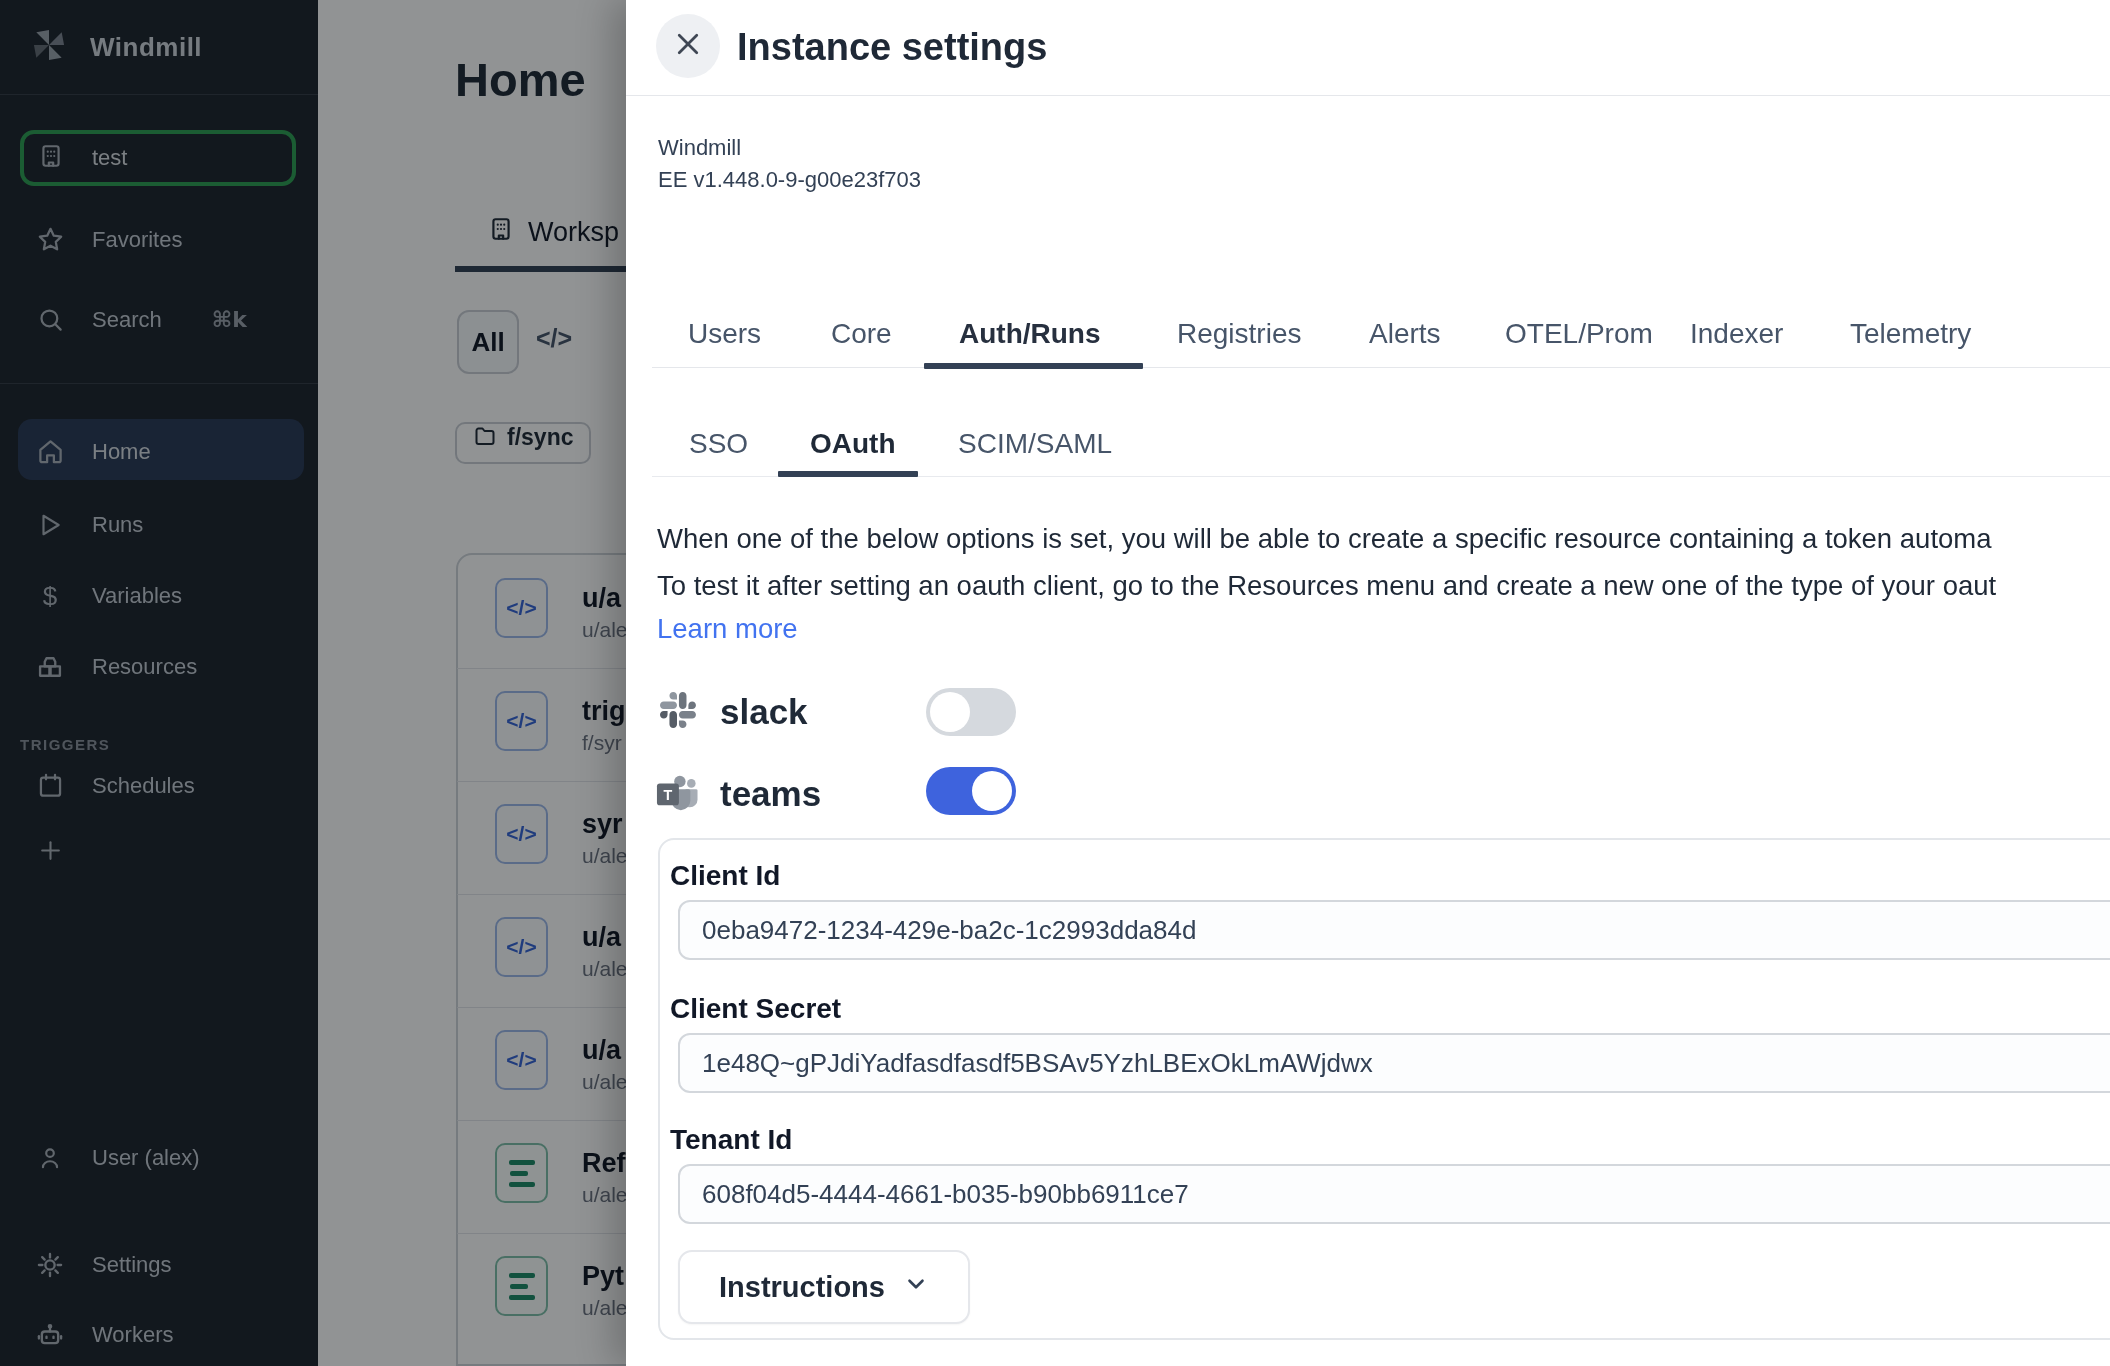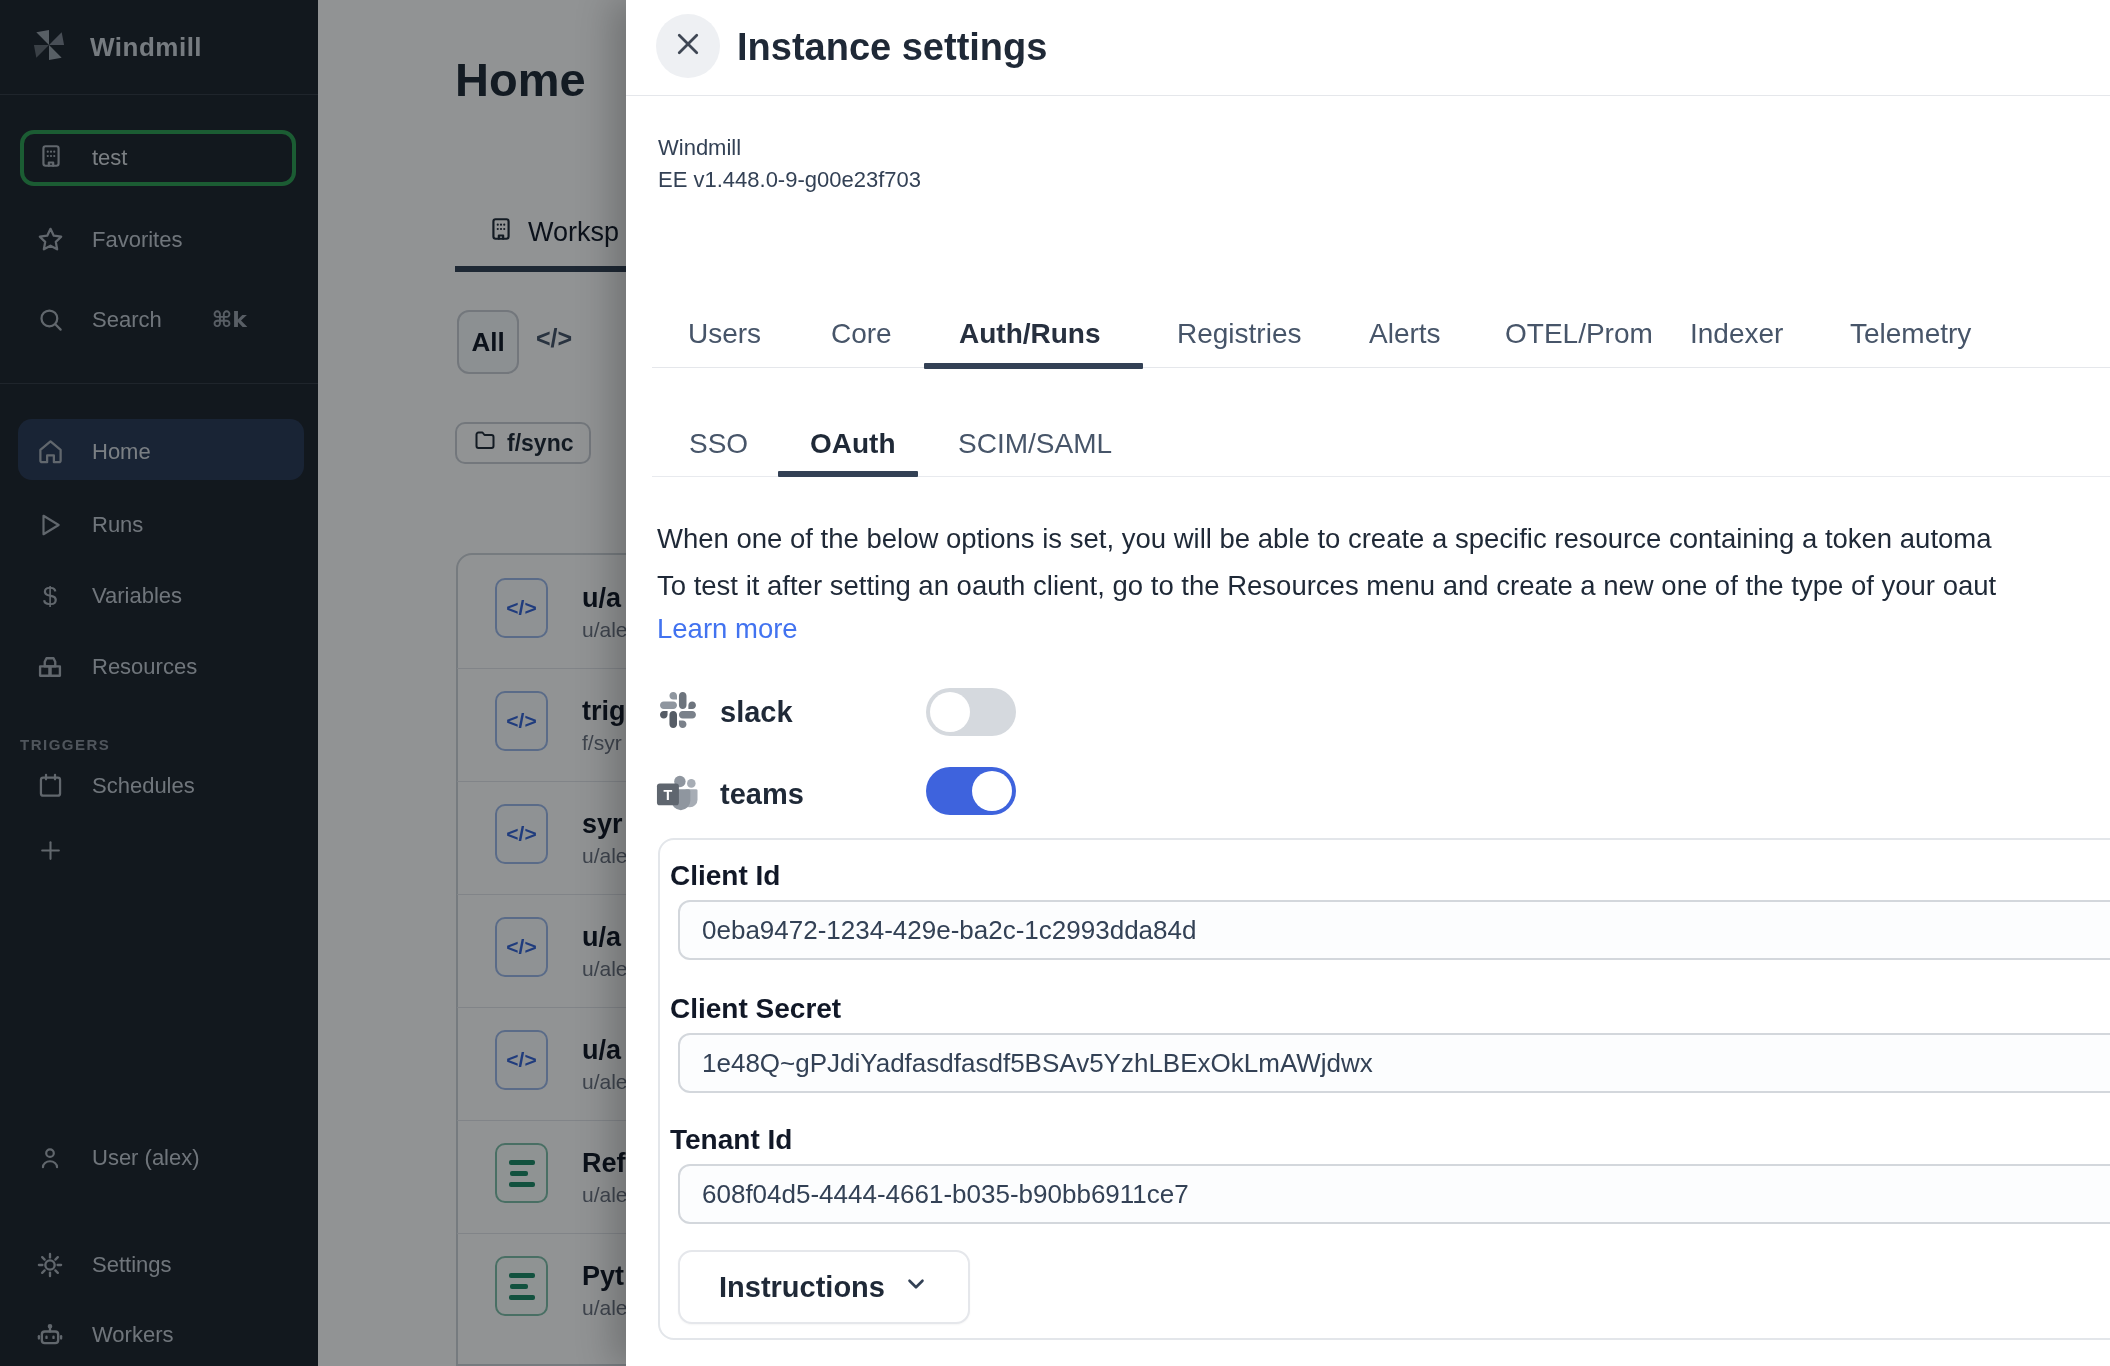--- a/index.html
+++ b/index.html
@@ -27,21 +27,21 @@
   .pg-title{position:absolute;left:137px;top:52px;font-size:47px;font-weight:700;color:#1f2937;}
   .pg-tab{position:absolute;left:170px;top:216px;display:flex;align-items:center;gap:14px;
           font-size:27px;font-weight:500;color:#111827;white-space:nowrap;width:140px;overflow:hidden;}
   .pg-tabline{position:absolute;left:137px;top:266px;width:340px;height:6px;background:#334155;}
   .pg-tabborder{position:absolute;left:137px;top:270px;width:400px;height:1px;background:#d7dbe0;}
   .pill-all{position:absolute;left:139px;top:310px;width:62px;height:64px;border:2px solid #c9ced5;border-radius:12px;
             background:#f7f9fb;display:flex;align-items:center;justify-content:center;
             font-size:26px;font-weight:700;color:#111827;box-sizing:border-box;}
   .pill-code{position:absolute;left:218px;top:324px;font-size:25px;color:#475569;font-weight:600;}
   .chip-folder{position:absolute;left:137px;top:422px;height:42px;padding:0 16px;border:2px solid #c9ced5;border-radius:10px;
-            background:#fff;display:flex;align-items:center;gap:10px;font-size:23px;font-weight:700;color:#1f2937;box-sizing:border-box;}
+            background:#fff;display:flex;align-items:flex-start;gap:10px;font-size:23px;font-weight:700;color:#1f2937;box-sizing:border-box;}
   .card{position:absolute;left:138px;top:553px;width:560px;height:813px;background:#fff;
         border:2px solid #cfd4da;border-radius:16px 16px 0 0;box-sizing:border-box;}
   .row-sep{position:absolute;left:139px;width:520px;height:1px;background:#e2e5e9;}
   .it-icon{position:absolute;left:177px;width:53px;height:60px;border-radius:10px;box-sizing:border-box;
            display:flex;align-items:center;justify-content:center;}
   .it-icon.code{border:2px solid #9db8ea;color:#3664d6;background:#fbfdff;font-size:21px;font-weight:600;}
   .it-icon.script{border:2px solid #7fbfa9;background:#fbfffd;flex-direction:column;gap:6px;}
   .it-icon.script i{display:block;width:26px;height:5px;background:#1d8a66;border-radius:2px;}
   .it-icon.script i.short{width:18px;align-self:flex-start;margin-left:13px;}
   .it-title{position:absolute;left:264px;font-size:27px;font-weight:700;color:#111827;white-space:nowrap;}
@@ -68,21 +68,21 @@
   .subtab{position:absolute;top:0;font-size:28px;color:#475569;cursor:pointer;white-space:nowrap;}
   .subtab.active{color:#1f2937;font-weight:600;}
   .subtabs{position:absolute;left:0;right:0;top:428px;height:50px;}
   .subtabs-border{position:absolute;left:26px;right:0;top:476px;height:1px;background:#e8eaee;}
   .subtabs-underline{position:absolute;left:152px;top:471px;width:140px;height:6px;background:#334155;border-radius:1px;}
 
   .desc{position:absolute;left:31px;right:0;top:515px;font-size:27.5px;color:#1f2937;line-height:47px;
         white-space:nowrap;overflow:hidden;}
   .learn{position:absolute;left:31px;top:613px;font-size:27.5px;color:#4273f0;cursor:pointer;}
 
-  .prov-label{font-size:29px;font-weight:700;color:#1f2937;}
+  .prov-label{font-size:35px;font-weight:700;color:#1f2937;}
   .prov-row{position:absolute;left:34px;display:flex;align-items:center;}
   .switch{position:absolute;left:300px;width:90px;height:48px;border-radius:24px;background:#d5d9de;cursor:pointer;}
   .switch .knob{position:absolute;top:4px;left:4px;width:40px;height:40px;border-radius:50%;background:#fff;}
   .switch.on{background:#3e63dd;}
   .switch.on .knob{left:auto;right:4px;}
 
   .groupbox{position:absolute;left:32px;top:838px;width:2300px;height:502px;border:2px solid #e3e6ea;
             border-radius:16px;background:#fff;box-sizing:border-box;}
   .f-label{position:absolute;left:10px;font-size:28px;font-weight:700;color:#111827;}
   .f-input{position:absolute;left:18px;width:1990px;height:60px;border:2px solid #d3d7dc;border-radius:12px;

